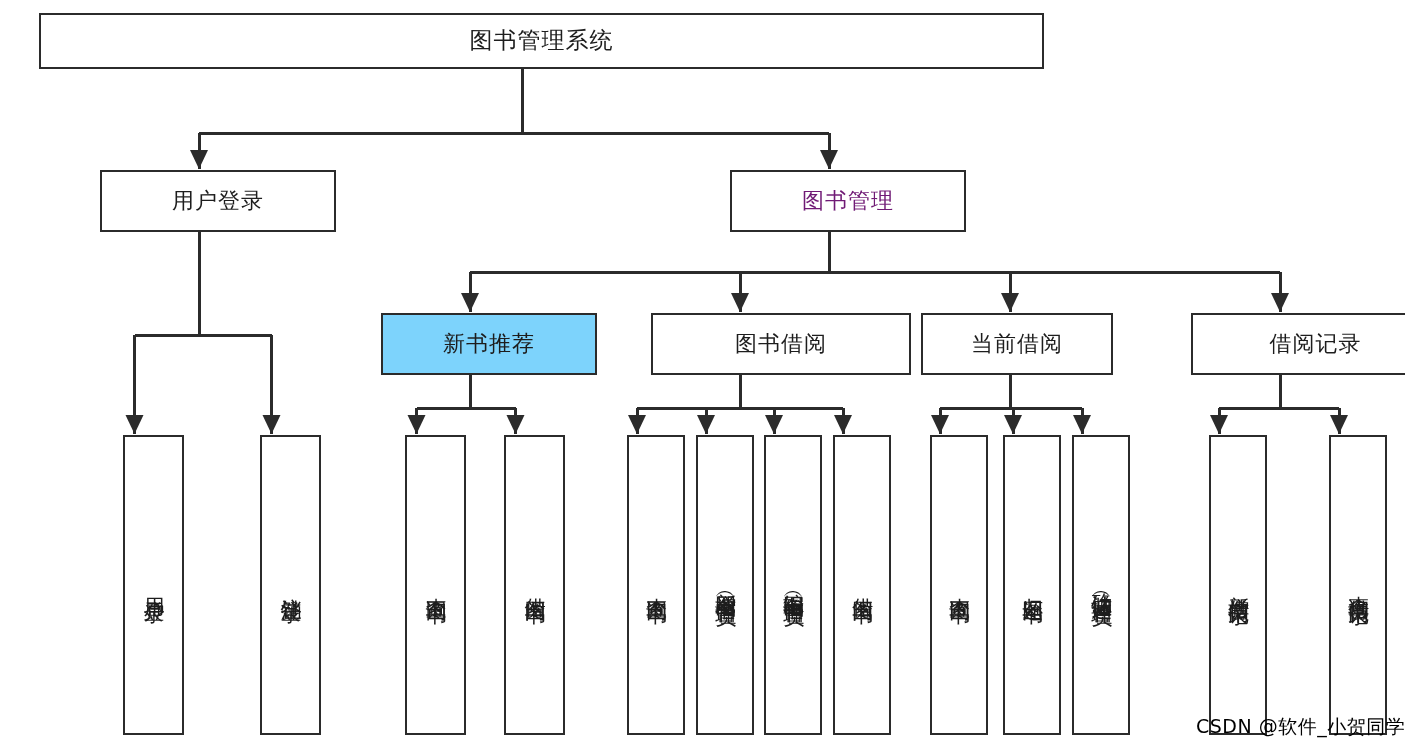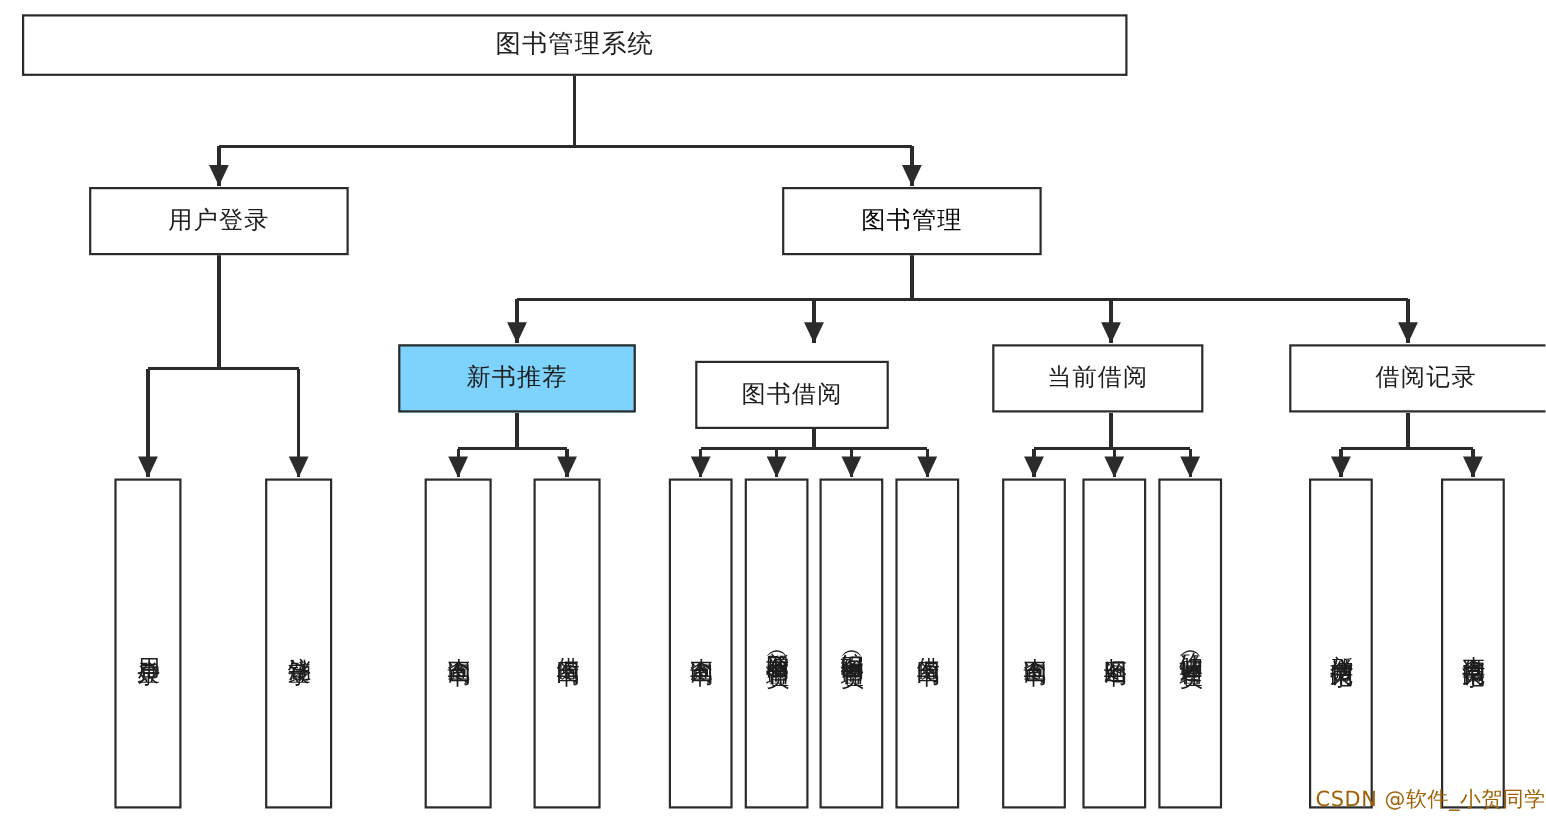--- a/index.html
+++ b/index.html
@@ -22,20 +22,21 @@
     height: 747px;
   }
   .node-box {
     position: absolute;
     box-sizing: border-box;
     background: #ffffff;
     border: 2px solid #be185d;
     display: flex;
     align-items: center;
     justify-content: center;
+    margin-left: 19px;
   }
   .node-label-h {
     font-size: 22px;
     color: #1d1d1d;
     line-height: 1.1;
     letter-spacing: 1px;
     white-space: nowrap;
     text-align: center;
   }
   .node-label-v {
@@ -125,26 +126,26 @@
       <polygon points="1330,415 1348,415 1339,434" fill="#2b2b2b"></polygon>
     </svg>
   <div id="nodes-layer">
       <div class="node-box node-root" style="left: 20px; top: 13px; width: 1005px; height: 56px; border-color: rgb(43, 43, 43); background: rgb(255, 255, 255);">
         <div class="node-label-h" style="color: rgb(29, 29, 29);">图书管理系统</div>
       </div>
       <div class="node-box" style="left: 81px; top: 170px; width: 236px; height: 62px; border-color: rgb(43, 43, 43); background: rgb(255, 255, 255);">
         <div class="node-label-h" style="color: rgb(29, 29, 29);">用户登录</div>
       </div>
       <div class="node-box" style="left: 711px; top: 170px; width: 236px; height: 62px; border-color: rgb(43, 43, 43); background: rgb(255, 255, 255);">
-        <div class="node-label-h" style="color: #000000;">图书管理</div>
+        <div class="node-label-h" style="color: #701a75;">图书管理</div>
       </div>
       <div class="node-box" style="left: 362px; top: 313px; width: 216px; height: 62px; border-color: rgb(43, 43, 43); background: #7dd3fc;">
         <div class="node-label-h" style="color: rgb(29, 29, 29);">新书推荐</div>
       </div>
-      <div class="node-box" style="left: 632px; top: 328px; width: 176px; height: 62px; border-color: rgb(43, 43, 43); background: rgb(255, 255, 255); align-items: center;">
+      <div class="node-box" style="left: 632px; top: 313px; width: 260px; height: 62px; border-color: rgb(43, 43, 43); background: rgb(255, 255, 255); align-items: center;">
         <div class="node-label-h" style="color: rgb(29, 29, 29);">图书借阅</div>
       </div>
       <div class="node-box" style="left: 902px; top: 313px; width: 192px; height: 62px; border-color: rgb(43, 43, 43); background: rgb(255, 255, 255);">
         <div class="node-label-h" style="color: rgb(29, 29, 29);">当前借阅</div>
       </div>
       <div class="node-box" style="left: 1172px; top: 313px; width: 249px; height: 62px; border-color: rgb(43, 43, 43); background: rgb(255, 255, 255);">
         <div class="node-label-h" style="color: rgb(29, 29, 29);">借阅记录</div>
       </div>
       <div class="node-box" style="left: 104px; top: 435px; width: 61px; height: 300px; border-color: rgb(43, 43, 43); background: rgb(255, 255, 255);">
         <div class="node-label-v" style="color: rgb(29, 29, 29);">用户登录</div>
@@ -179,14 +180,14 @@
       <div class="node-box" style="left: 1053px; top: 435px; width: 58px; height: 300px; border-color: rgb(43, 43, 43); background: rgb(255, 255, 255);">
         <div class="node-label-v" style="color: rgb(29, 29, 29);">确认归还（管理员）</div>
       </div>
       <div class="node-box" style="left: 1190px; top: 435px; width: 58px; height: 300px; border-color: rgb(43, 43, 43); background: rgb(255, 255, 255);">
         <div class="node-label-v" style="color: rgb(29, 29, 29);">新增借阅记录</div>
       </div>
       <div class="node-box" style="left: 1310px; top: 435px; width: 58px; height: 300px; border-color: rgb(43, 43, 43); background: rgb(255, 255, 255);">
         <div class="node-label-v" style="color: rgb(29, 29, 29);">查询借阅记录</div>
       </div>
     </div>
-  <div class="watermark" style="left: 1196px; top: 714px; color: #a16207;">CSDN @软件_小贺同学</div>
+  <div class="watermark" style="left: 1196px; top: 714px; color: #000000;">CSDN @软件_小贺同学</div>
 </div>
 
 </body></html>

